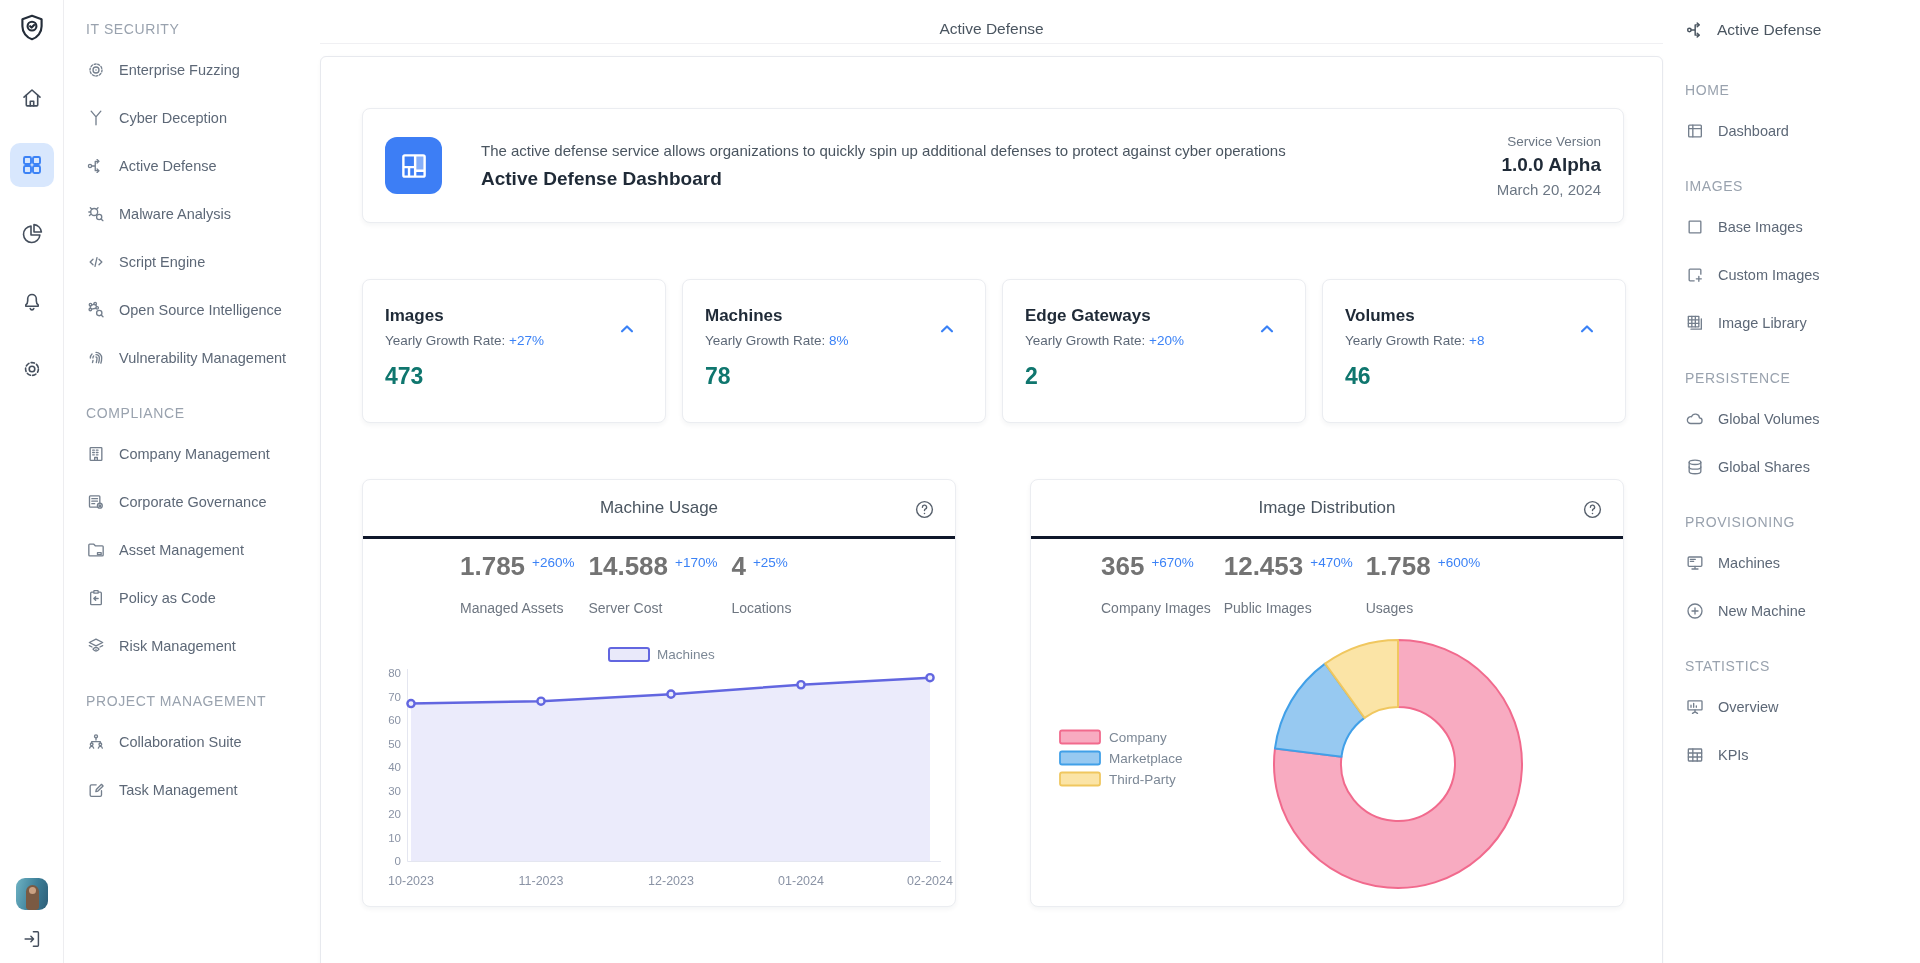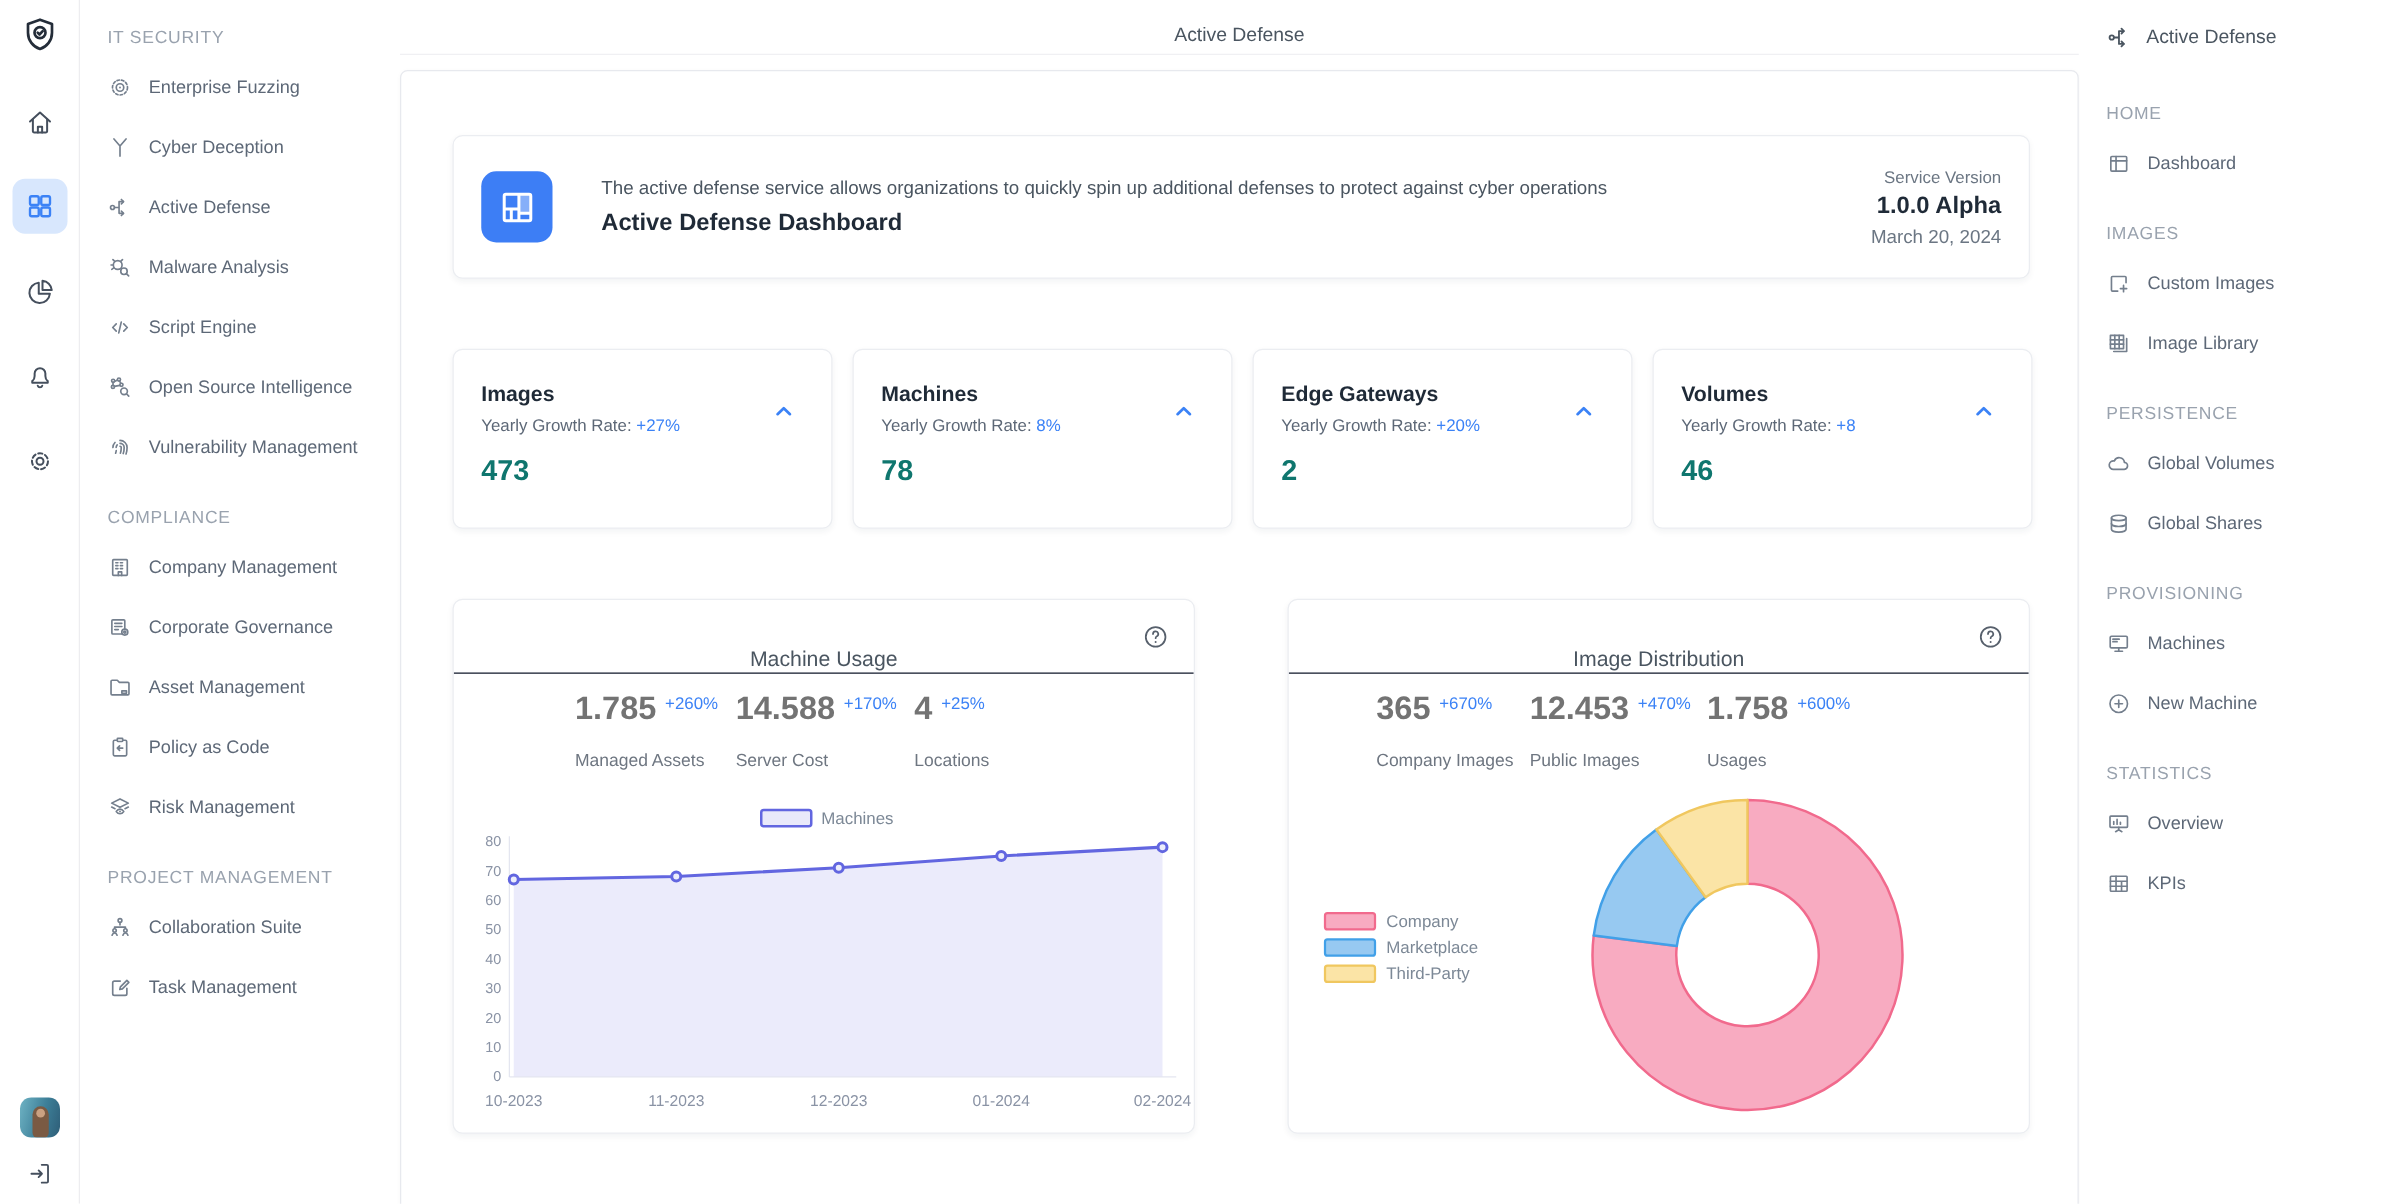--- a/index.html
+++ b/index.html
@@ -47,21 +47,21 @@
   .stat-card { position:relative; height:144px; padding:26px 22px 0 22px; background:#fff; border:1px solid #ebedf1; border-radius:8px; box-shadow:0 2px 5px rgba(25,39,66,.05); }
   .sc-title { font-size:17px; font-weight:700; color:#1f2a37; }
   .sc-sub { margin-top:7px; font-size:13.5px; color:#5d6877; }
   .sc-sub b { color:#3b82f6; font-weight:400; }
   .sc-value { margin-top:15px; font-size:23px; font-weight:700; color:#0f766e; }
   .sc-chevron { position:absolute; top:40px; right:26px; color:#3b82f6; cursor:pointer; }
 
   .chart-card { top:422px; width:594px; height:428px; overflow:hidden; }
   #muCard { left:41px; }
   #idCard { left:709px; }
-  .chart-head { height:59px; border-bottom:1px solid #0f172a; display:flex; align-items:flex-end; justify-content:center; position:relative; }
+  .chart-head { height:59px; border-bottom:3px solid #0f172a; display:flex; align-items:center; justify-content:center; position:relative; }
   .chart-head h3 { font-size:17px; font-weight:500; color:#4a5560; }
   .help { position:absolute; right:20px; top:19px; width:21px; height:21px; color:#57606c; cursor:pointer; }
   .chart-stats { display:flex; padding:14px 0 0 97px; gap:14px; }
   #idCard .chart-stats { padding-left:70px; gap:13px; }
   .cstat-row { display:flex; gap:7px; align-items:flex-start; }
   .cstat-num { font-size:26px; font-weight:700; color:#737373; line-height:1; }
   .cstat-delta { font-size:13.5px; color:#3b82f6; margin-top:2px; }
   .cstat-label { font-size:14px; color:#6e7681; margin-top:21px; }
   .chart-svg { position:absolute; left:0; }
   #lineChart { top:160px; }
@@ -515,20 +515,28 @@
               <rect x="4.4" y="5" width="15.2" height="14" rx="1"></rect>
               <path d="M9.4 5v14M4.4 9.2h15.2"></path>
             </g>
           </svg>
           <span>Dashboard</span>
         </div>
         <div class="section-title section-gap">IMAGES</div>
         <div class="nav-item">
           <svg viewBox="0 0 24 24" width="20" height="20" class="ic">
             <g fill="none" stroke="currentColor" stroke-width="1.6" stroke-linecap="round" stroke-linejoin="round">
+              <rect x="5" y="5" width="14" height="14" rx="0.8"></rect>
+            </g>
+          </svg>
+          <span>Base Images</span>
+        </div>
+        <div class="nav-item">
+          <svg viewBox="0 0 24 24" width="20" height="20" class="ic">
+            <g fill="none" stroke="currentColor" stroke-width="1.6" stroke-linecap="round" stroke-linejoin="round">
               <path d="M19 11V6a1 1 0 0 0-1-1H6a1 1 0 0 0-1 1v12a1 1 0 0 0 1 1h5"></path>
               <path d="M16.6 13.6v6M13.6 16.6h6"></path>
             </g>
           </svg>
           <span>Custom Images</span>
         </div>
         <div class="nav-item">
           <svg viewBox="0 0 24 24" width="20" height="20" class="ic">
             <g fill="none" stroke="currentColor" stroke-width="1.6" stroke-linecap="round" stroke-linejoin="round">
               <rect x="4" y="4" width="12.6" height="12.6"></rect>

